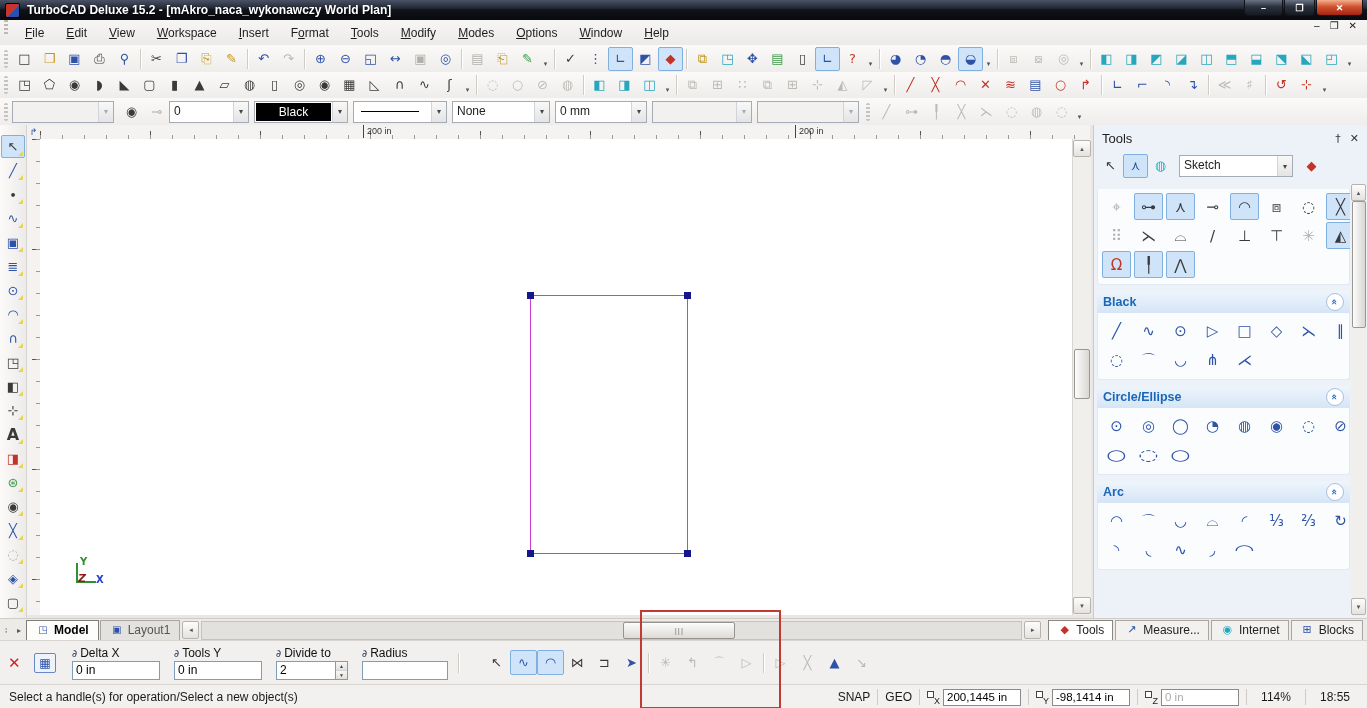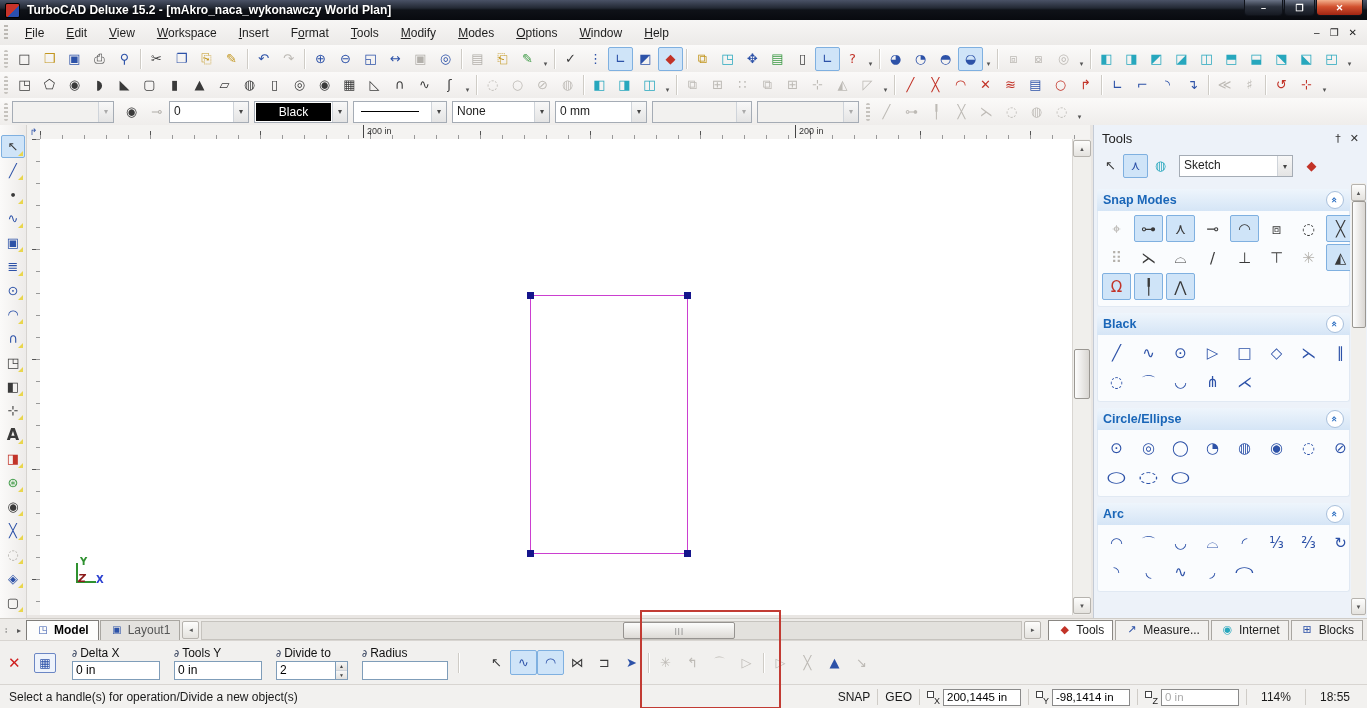--- a/index.html
+++ b/index.html
@@ -14,21 +14,21 @@
   #titlebar .title{text-shadow:0 1px 2px #000;}
   .wbtns{position:absolute;right:4px;top:0;display:flex;}
   .wbtn{height:15px;display:flex;align-items:center;justify-content:center;color:#fff;
     font-size:9px;border:1px solid #10131a;border-top:0;border-radius:0 0 4px 4px;
     background:linear-gradient(#6a7386,#2b313d 45%,#161a22);margin-left:1px;}
   .wbtn.min{width:37px}.wbtn.rst{width:29px}
   .wbtn.cls{width:45px;background:linear-gradient(#f3b08d,#d2512f 45%,#a02513);}
   
   #menubar{position:absolute;left:0;top:20px;width:1367px;height:25px;
     background:linear-gradient(#f7f6f5,#eceae8);border-bottom:1px solid #dcd9d5;
-    display:flex;align-items:center;font-size:12px;color:#1d1d1d;}
+    display:flex;font-size:12px;color:#1d1d1d;}
   #menubar .mgrip{width:4px;height:16px;margin:0 6px 0 4px;
     background:repeating-linear-gradient(180deg,#bcb9b4 0 2px,transparent 2px 4px);}
   .menu-item{padding:3px 11px;cursor:default;}
   .menu-item u{text-decoration:underline;}
   .mdi{margin-left:auto;display:flex;gap:10px;font-size:10px;color:#222;padding-right:10px;}
   
   .tbrow{position:absolute;left:0;width:1367px;display:flex;align-items:center;
     background:linear-gradient(#fbfaf9,#efedeb);border-bottom:1px solid #dbd8d4;padding-left:2px;}
   #tb1{top:45px;height:27px;} #tb2{top:72px;height:26px;} #tb3{top:98px;height:27px;}
   .grip{width:4px;height:18px;margin:0 4px 0 2px;flex:none;
@@ -472,25 +472,20 @@
         <div class="combo">
           <span class="cval">Sketch</span>
           <span class="carrow">▾</span>
         </div>
         <div class="iconstrip">
             <span class="ticon c-r">◆</span>
           </div>
       </div>
       <div class="p-scroll">
         <div class="sec">
-          <div class="sec-h">
-              <span>Snap Modes</span>
-              <span class="sp"></span>
-              <span class="chev">«</span>
-            </div>
           <div class="sec-body">
             <div class="prow">
                 <span class="ticon c-g">⌖</span>
                 <span class="ticon c-k sel">⊶</span>
                 <span class="ticon c-k sel">⋏</span>
                 <span class="ticon c-k">⊸</span>
                 <span class="ticon c-k sel">◠</span>
                 <span class="ticon c-k">⧈</span>
                 <span class="ticon c-k">◌</span>
                 <span class="ticon c-k sel">╳</span>
@@ -697,21 +692,21 @@
         <span class="ticon c-g dis">▷</span>
         <span class="vsep"></span>
         <span class="ticon c-g dis">▷</span>
         <span class="ticon c-g dis">╳</span>
         <span class="ticon c-b">▲</span>
         <span class="ticon c-g dis">↘</span>
       </div>
   </div>
 
   <div id="status">
-    <span class="msg">Select a handle(s) for operation/Divide a new object(s)</span>
+    <span class="msg">Select a handle(s) for operation/Select a new object(s)</span>
     <div class="right">
       <span>SNAP</span>
       <span class="sdiv"></span>
       <span>GEO</span>
       <span class="sdiv"></span>
       <div class="chip">
         <span class="axbox">
             <span class="axl">X</span>
           </span>
         <input value="200,1445 in" style="">

